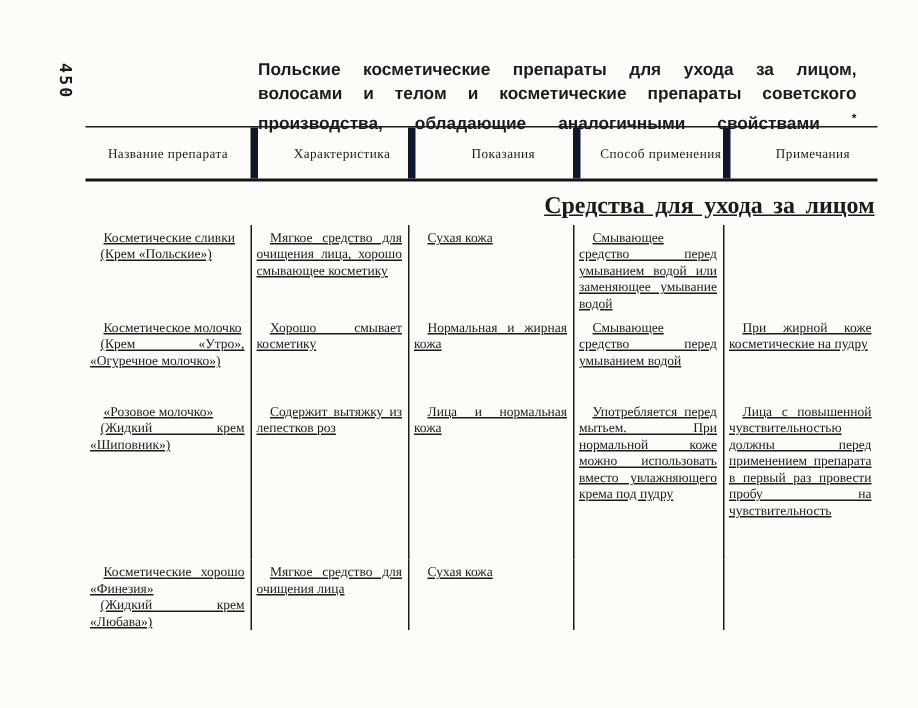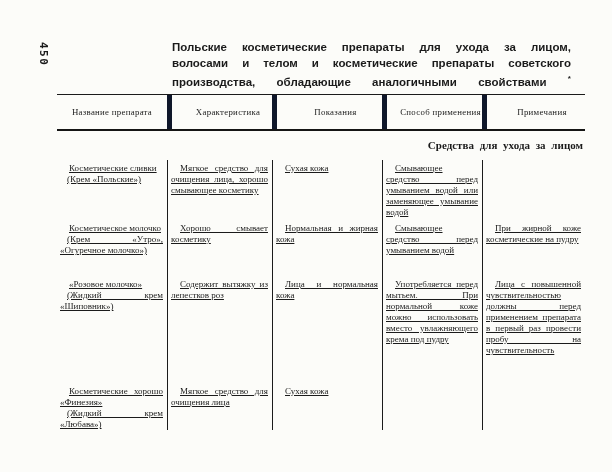--- a/index.html
+++ b/index.html
@@ -17,34 +17,34 @@
   }
   
   .title{
     position:absolute;left:172px;top:40px;width:399px;
     font-family:Liberation Sans, sans-serif;font-weight:bold;
     font-size:11.5px;line-height:15.5px;
   }
   .title .tline{text-align:justify;text-align-last:justify;}
   .title sup{font-size:8px;}
   
-  .table{position:absolute;left:57px;top:94px;width:528px;}
+  .table{position:absolute;left:57px;top:84px;width:528px;}
   .thead{
     display:grid;grid-template-columns:110px 105px 110px 100px 103px;
     border-top:1px solid #1b1b1b;border-bottom:2.5px solid #151515;
     height:37px;box-sizing:border-box;
   }
   .hcell{
     display:flex;align-items:center;justify-content:center;
     font-size:8.8px;letter-spacing:.3px;text-align:center;
   }
   .hcell + .hcell{border-left:5px solid #0f172a;padding-left:12px;}
   .section-row{
     height:29px;box-sizing:border-box;padding:8px 2px 0 0;
-    text-align:right;font-weight:bold;font-size:11px;word-spacing:3px;
+    text-align:right;font-weight:bold;font-size:16px;word-spacing:3px;text-decoration:underline;
   }
   .tbody{width:528px;}
   .trow{display:grid;grid-template-columns:110px 105px 110px 100px 103px;text-decoration:underline;}
   .trow:nth-child(1){min-height:60px;}
   .trow:nth-child(2){min-height:56px;}
   .trow:nth-child(3){min-height:107px;}
   .trow:nth-child(4){min-height:42px;}
   .cell{
     box-sizing:border-box;padding:3px 4px 0 3px;
     font-size:9px;line-height:11px;text-align:justify;

